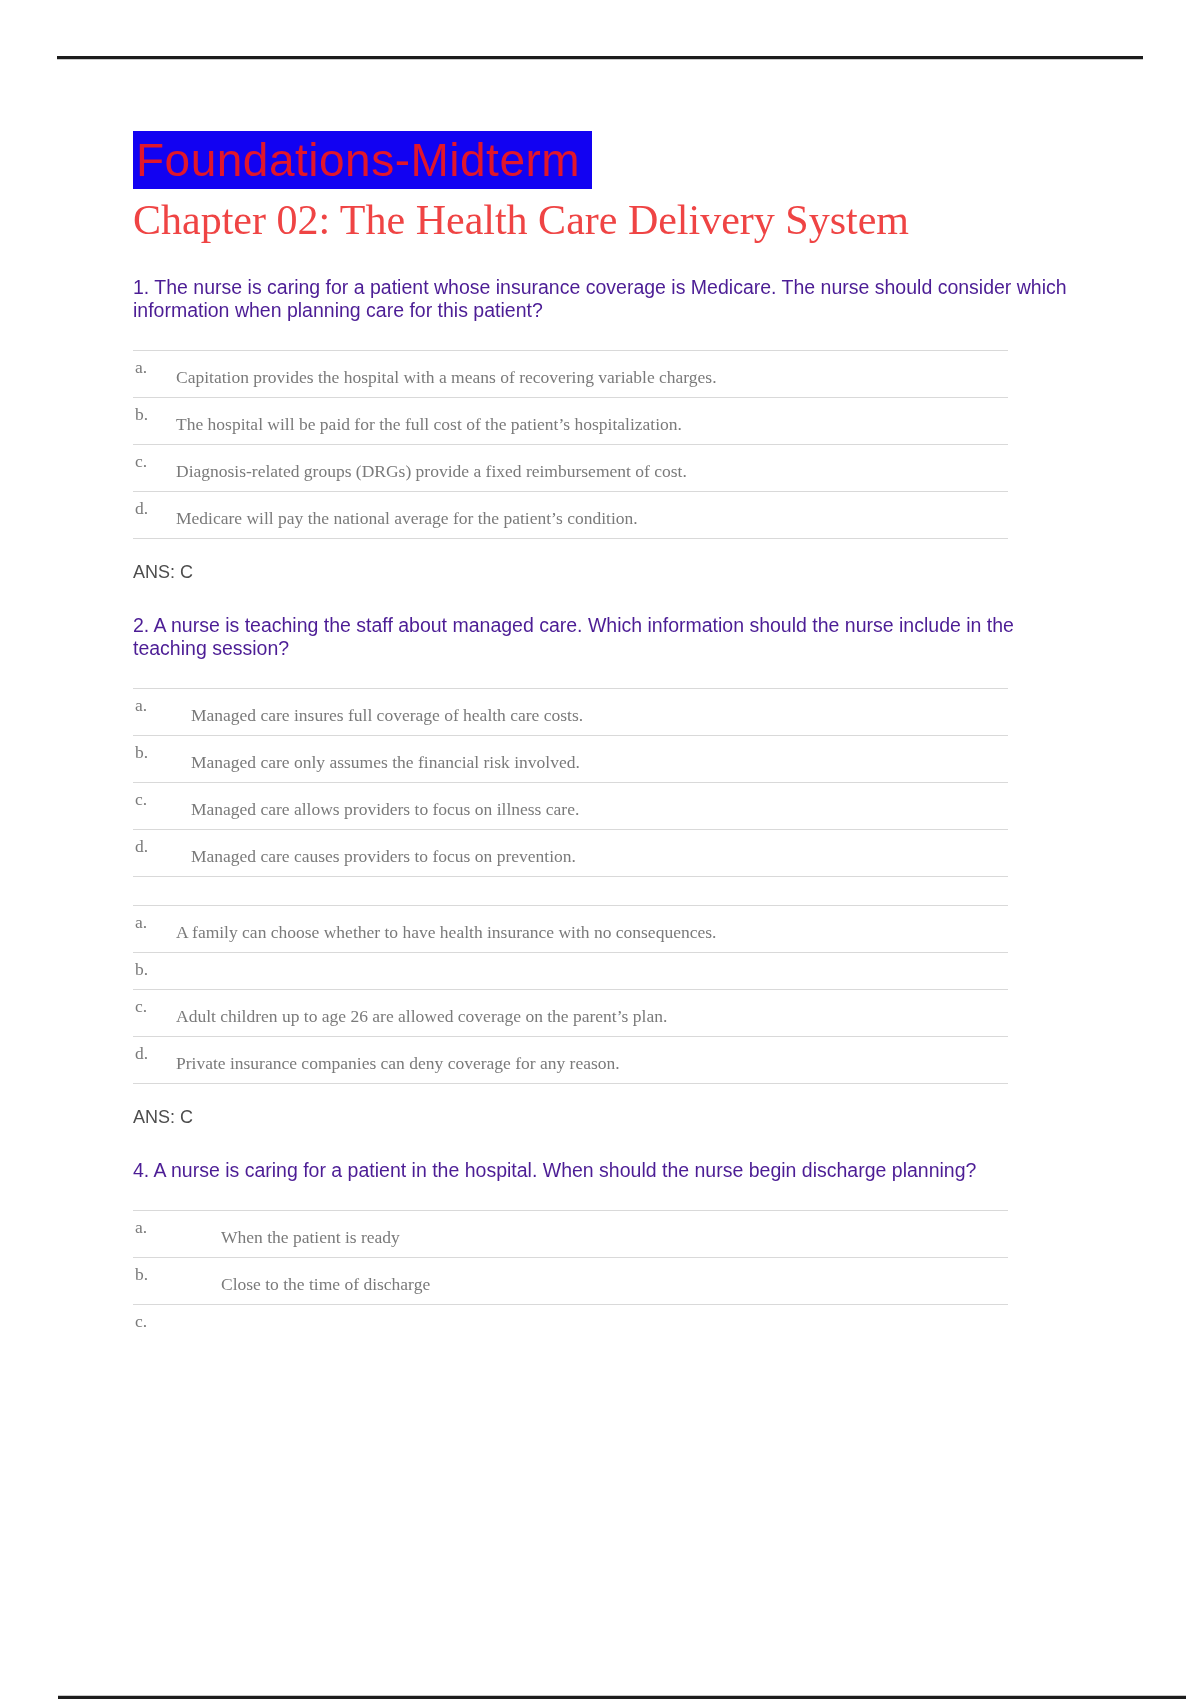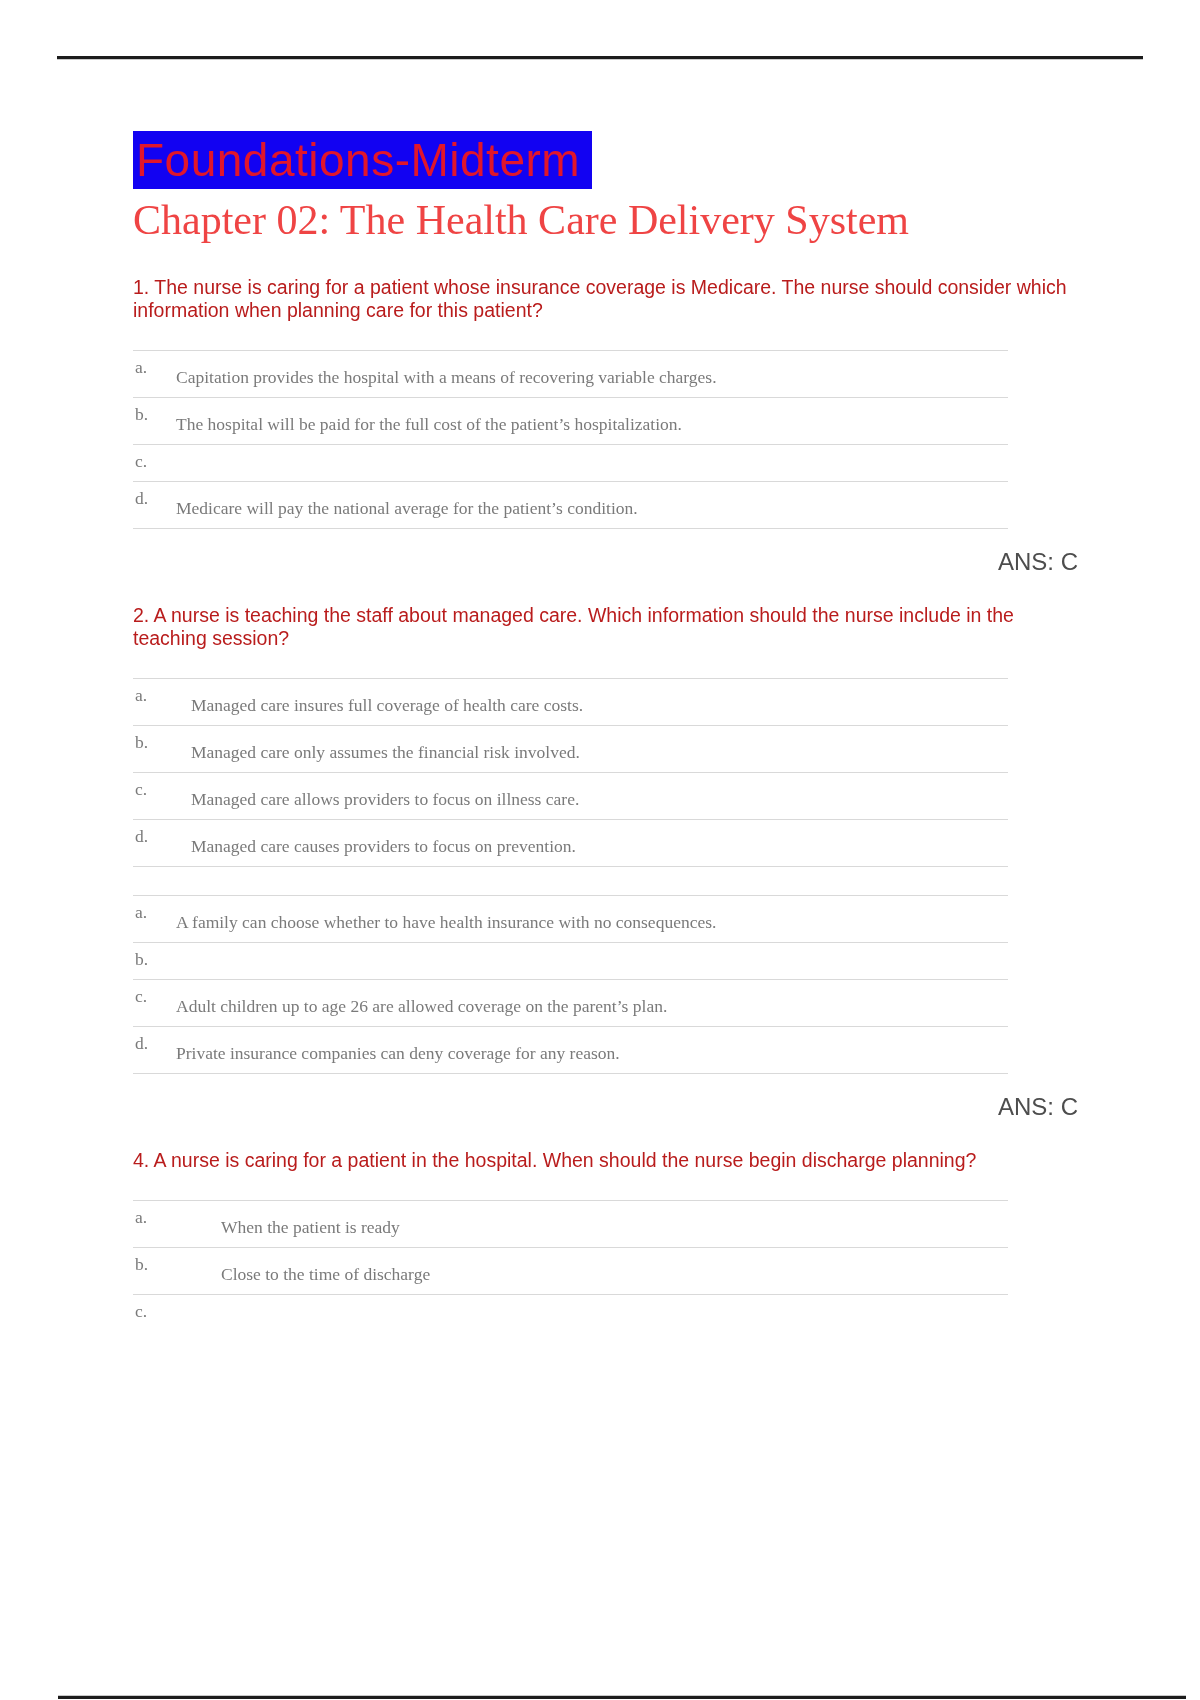--- a/index.html
+++ b/index.html
@@ -59,21 +59,21 @@
     font-weight: 400;
     font-size: 42px;
     line-height: 48px;
     color: #ef4444;
   }
   .question { margin: 0; }
   .q-text {
     margin: 32px 0 0 0;
     font-size: 19.5px;
     line-height: 23px;
-    color: #b91c1c;
+    color: #4c1d95;
   }
   .opts {
     margin-top: 28px;
     width: 875px;
   }
   .opt-row {
     border-top: 1px solid #d9d9d9;
     padding: 7px 0 10px 2px;
     font-family: "Liberation Serif", serif;
     font-size: 17.5px;
@@ -87,24 +87,23 @@
   .opt-letter {
     flex: 0 0 auto;
     display: inline-block;
   }
   .ind-n .opt-letter { width: 41px; }
   .ind-w .opt-letter { width: 56px; }
   .ind-x .opt-letter { width: 86px; }
   .opt-text { flex: 1 1 auto; margin-top: 10px; }
   .ans {
     margin: 23px 0 0 0;
-    font-size: 24px;
+    font-size: 18px;
     line-height: 20px;
     color: #4d4d4d;
-    text-align: right;
   }
 </style>
 </head>
 <body>
 
 <div class="page">
   <div class="rule-top"></div>
 
   <div class="content">
     <h1 class="hl-title"><span class="hl">Foundations-Midterm</span></h1>
@@ -118,20 +117,21 @@
             <div class="opt-row">
               <span class="opt-letter">a.</span>
               <span class="opt-text">Capitation provides the hospital with a means of recovering variable charges.</span>
             </div>
             <div class="opt-row">
               <span class="opt-letter">b.</span>
               <span class="opt-text">The hospital will be paid for the full cost of the patient’s hospitalization.</span>
             </div>
             <div class="opt-row">
               <span class="opt-letter">c.</span>
+              <span class="opt-text">Diagnosis-related groups (DRGs) provide a fixed reimbursement of cost.</span>
             </div>
             <div class="opt-row">
               <span class="opt-letter">d.</span>
               <span class="opt-text">Medicare will pay the national average for the patient’s condition.</span>
             </div>
           </div>
           <p class="ans">ANS: C</p>
         </section>
         <section class="question">
           <p class="q-text">2. A nurse is teaching the staff about managed care. Which information should the nurse include in the teaching session?</p>

